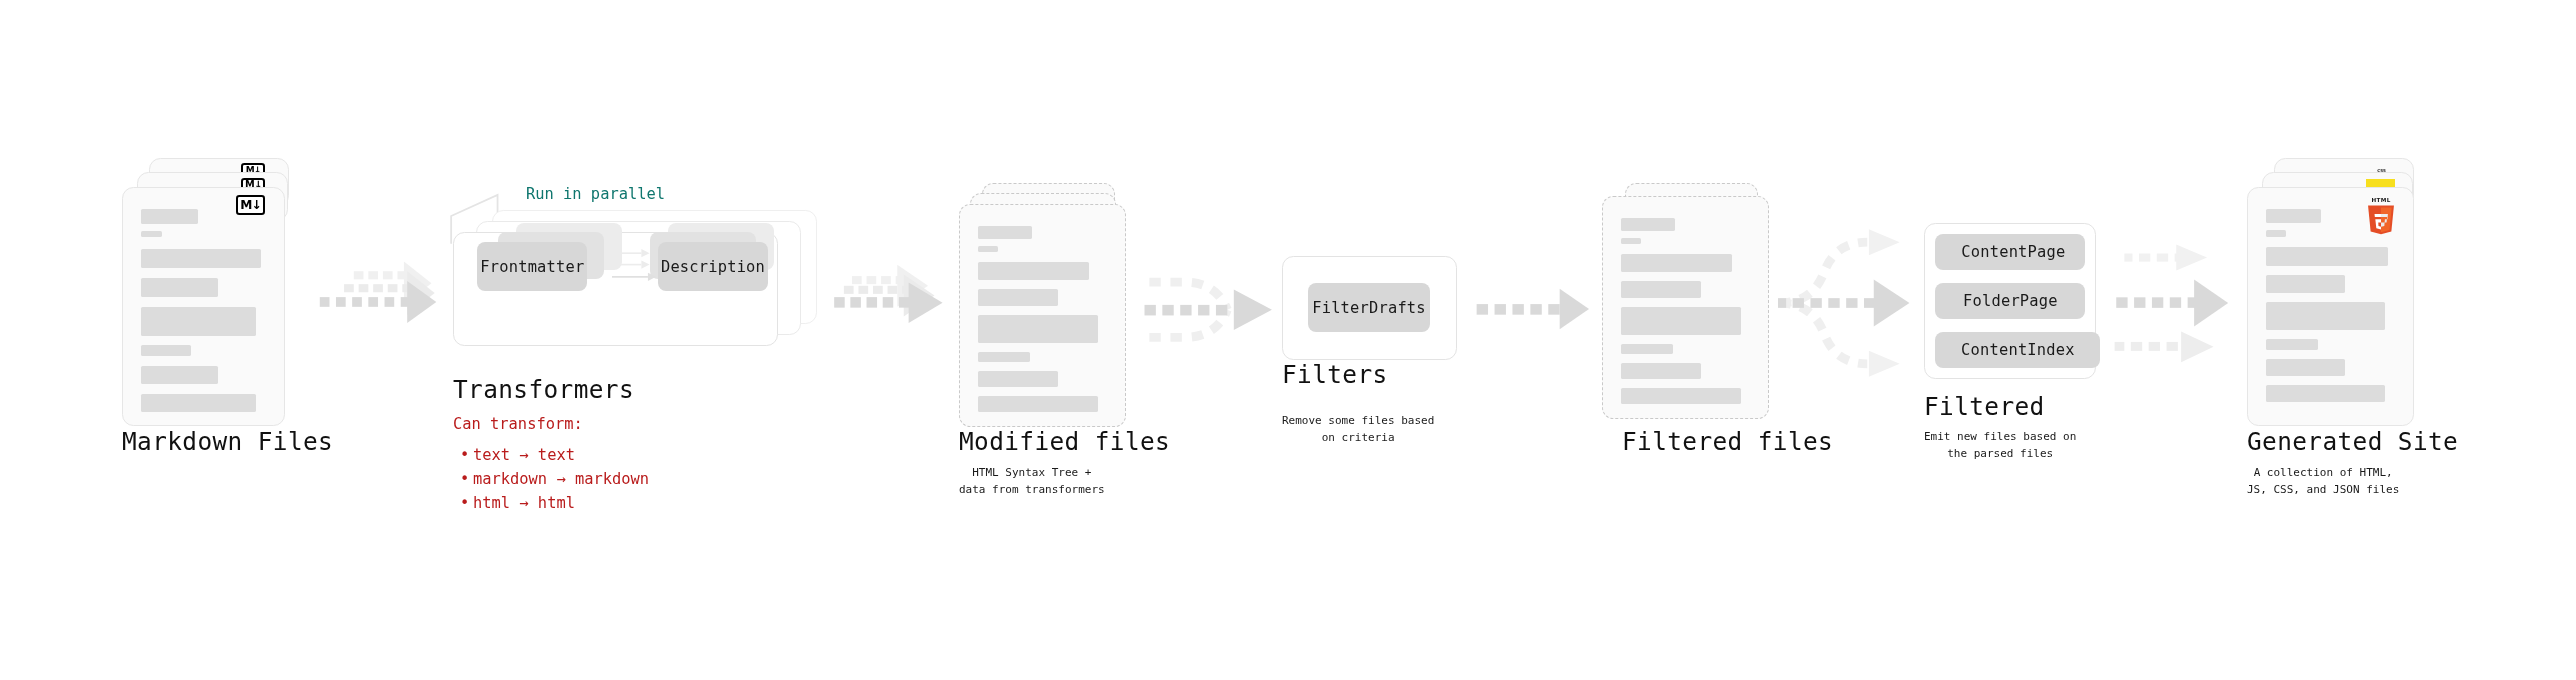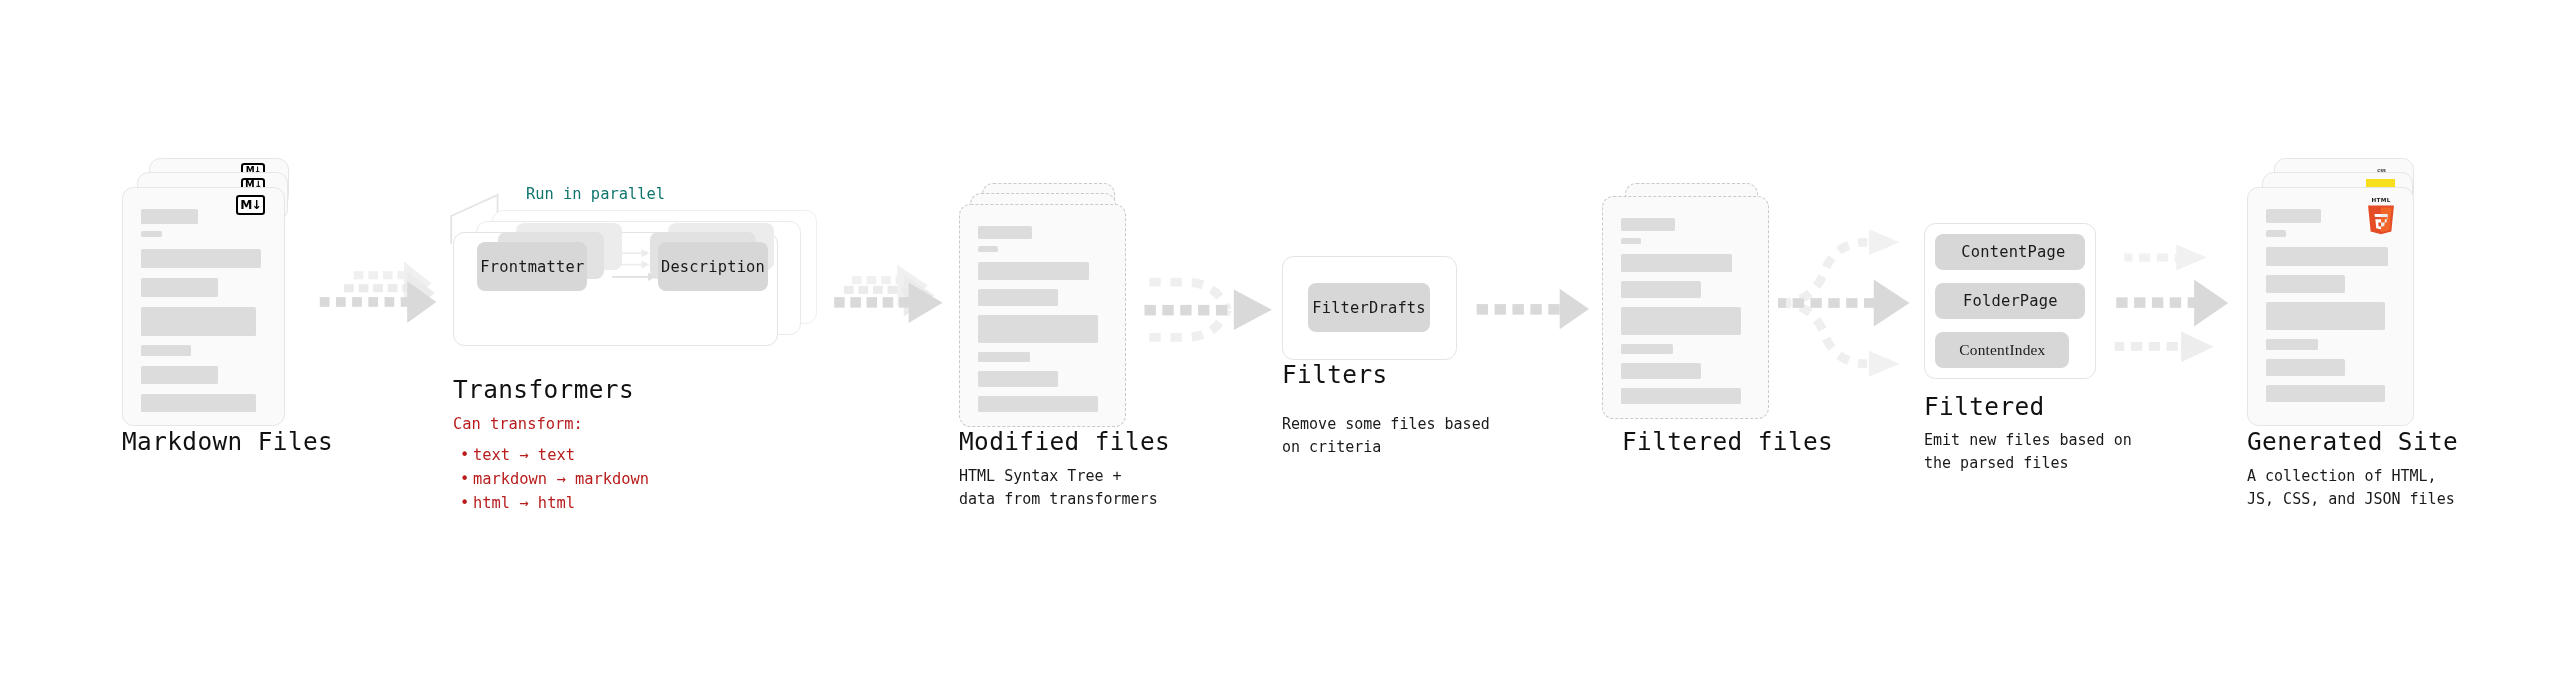--- a/index.html
+++ b/index.html
@@ -75,24 +75,25 @@
   
   .title {
     position: absolute;
     font-size: 24.4px;
     color: #111111;
     letter-spacing: 0.4px;
     white-space: nowrap;
   }
   .subtitle {
     position: absolute;
-    font-size: 15px;
+    font-size: 11px;
     line-height: 1.5;
     color: #1a1a1a;
     white-space: pre;
+    text-align: center;
   }
   .hint-label {
     position: absolute;
     font-size: 15.4px;
     color: #0f766e;
     white-space: nowrap;
   }
   .bullets { position: absolute; font-size: 15.4px; line-height: 1.55; color: #b91c1c; }
   .bullets .lead { white-space: nowrap; }
   .bullets ul { list-style: none; margin: 7px; padding: 0; }
@@ -340,21 +341,21 @@
   </div>
 
   <div class="node" style="left:1924px; top:223px;">
     <div class="group-box" style="left:0; top:0; width:172px; height:156px;"></div>
     <div class="chip" style="left:11.4px; top:11.4px; width:150px; height:36px;padding-left:6px;">
       <span>ContentPage</span>
     </div>
     <div class="chip" style="left:11.4px; top:60px; width:150px; height:36px;">
       <span>FolderPage</span>
     </div>
-    <div class="chip" style="left:11.4px; top:109px; width:134px; height:36px;font-family:Liberation Serif, serif;">
+    <div class="chip" style="left:11.4px; top:109px; width:165px; height:36px;">
       <span>ContentIndex</span>
     </div>
   </div>
   <div class="title" style="left:1924px; top:392px;">Filtered</div>
   <div class="subtitle" style="left:1924px; top:429px;">Emit new files based on
 the parsed files</div>
 
   <div class="node" style="left:2113px; top:234px;">
     <svg width="146" height="138" viewBox="0 0 180 170">
       <g fill="#f1f1f1">

